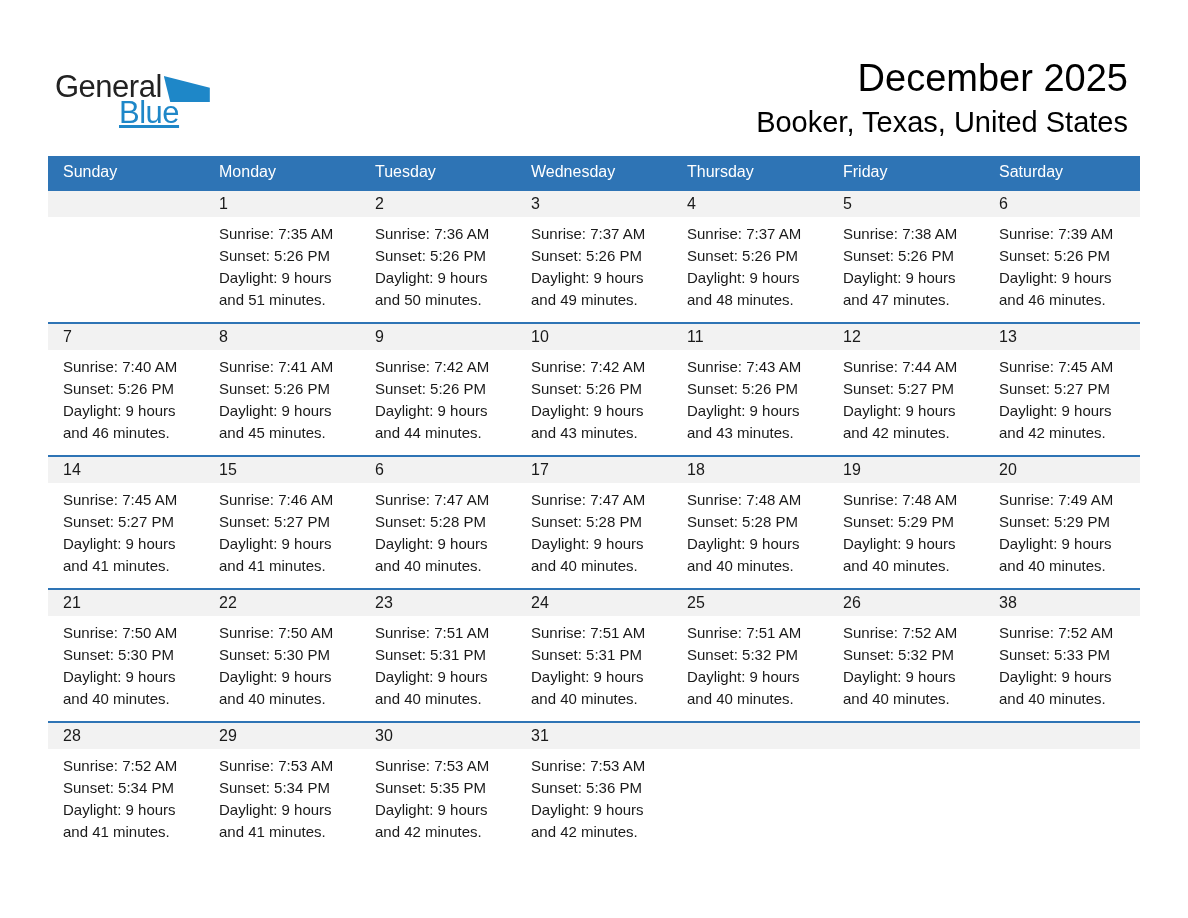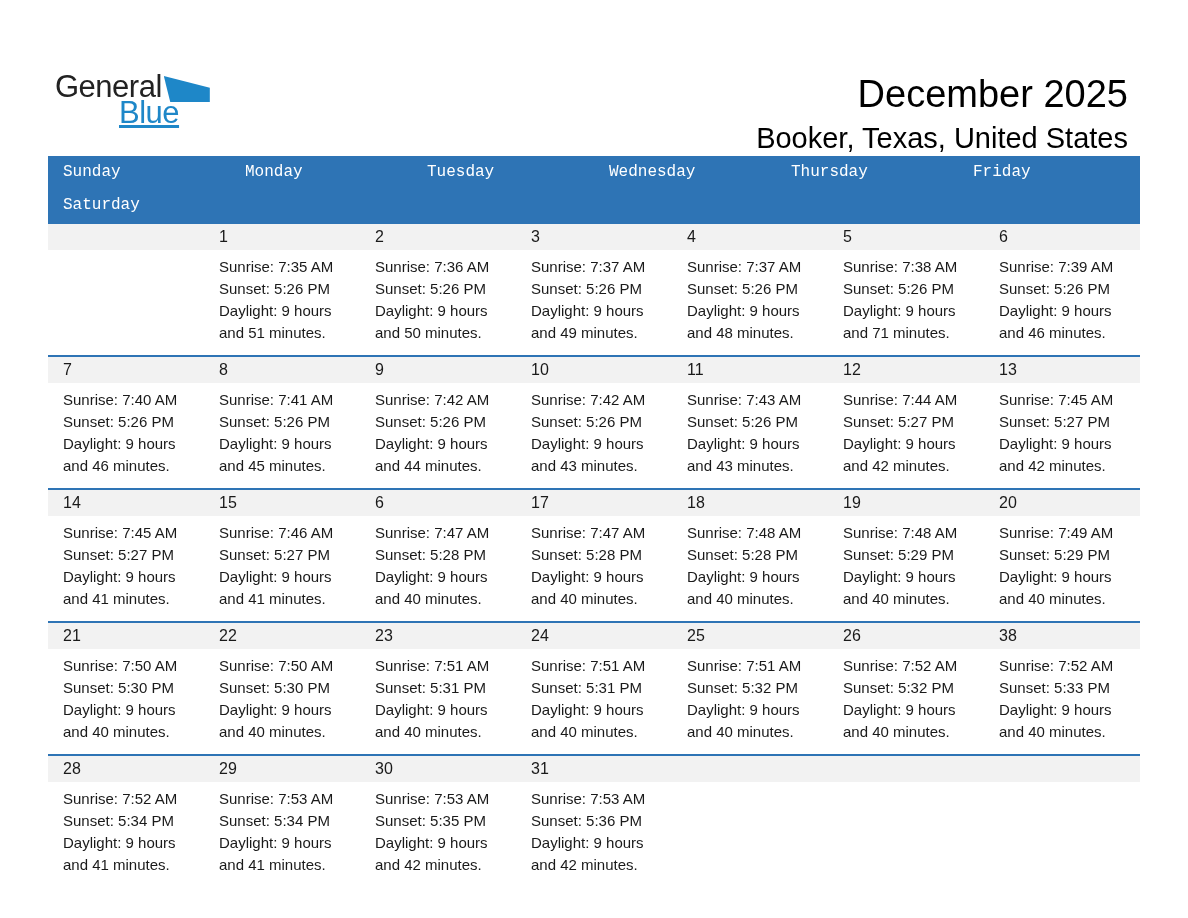--- a/index.html
+++ b/index.html
@@ -9,28 +9,28 @@
   
   .brand { position:absolute; left:55px; top:72px; }
   .brand-row1 { display:flex; align-items:flex-end; }
   .brand-general { font-size:31px; color:#222222; letter-spacing:-0.5px; line-height:30px; }
   .brand-triangle { width:46px; height:26px; margin-left:2px; background:var(--logo-blue,#1e87c8);
                     clip-path:polygon(0 0, 100% 45%, 100% 100%, 14% 100%); }
   .brand-blue { font-size:31px; color:var(--logo-blue,#1e87c8); letter-spacing:-0.5px;
                 margin-left:64px; margin-top:-4px; line-height:30px;text-decoration:underline; }
 
   
-  .page-header { position:absolute; right:60px; top:72px; text-align:right; }
+  .page-header { position:absolute; right:60px; top:56px; text-align:right; }
   .page-title { font-size:38px; line-height:44px; color:#000; }
   .page-subtitle { font-size:29px; line-height:28px; margin-top:8px; color:#000; }
 
   
   .calendar { position:absolute; left:48px; right:48px; top:156px; }
-  .cal-head { display:grid; grid-template-columns:repeat(6,1fr);
-              background:var(--header-bg,#2e74b5);font-family:Liberation Mono, monospace; }
+  .cal-head { display:grid; grid-template-columns:repeat(7,1fr);
+              background:var(--header-bg,#2e74b5); }
   .cal-head-cell { color:#ffffff; font-size:16px; padding:7px 0 8px 15px; }
 
   .week { display:grid; grid-template-columns:repeat(7,1fr);
           border-top:2px solid var(--row-border,#2e74b5); height:133px; }
   .day-cell { overflow:hidden; }
   .day-strip { background:var(--strip-bg,#f2f2f2); height:26px; }
   .day-num { font-size:16px; line-height:26px; padding-left:15px; color:#1a1a1a; }
   .day-lines { padding:6px 6px 0 15px; }
   .day-line { font-size:15px; line-height:22px; color:#1a1a1a; white-space:nowrap; }
 </style>
@@ -110,21 +110,21 @@
           </div>
         </div>
         <div class="day-cell">
           <div class="day-strip">
             <div class="day-num">5</div>
           </div>
           <div class="day-lines">
             <div class="day-line">Sunrise: 7:38 AM</div>
             <div class="day-line">Sunset: 5:26 PM</div>
             <div class="day-line">Daylight: 9 hours</div>
-            <div class="day-line">and 71 minutes.</div>
+            <div class="day-line">and 47 minutes.</div>
           </div>
         </div>
         <div class="day-cell">
           <div class="day-strip">
             <div class="day-num">6</div>
           </div>
           <div class="day-lines">
             <div class="day-line">Sunrise: 7:39 AM</div>
             <div class="day-line">Sunset: 5:26 PM</div>
             <div class="day-line">Daylight: 9 hours</div>

